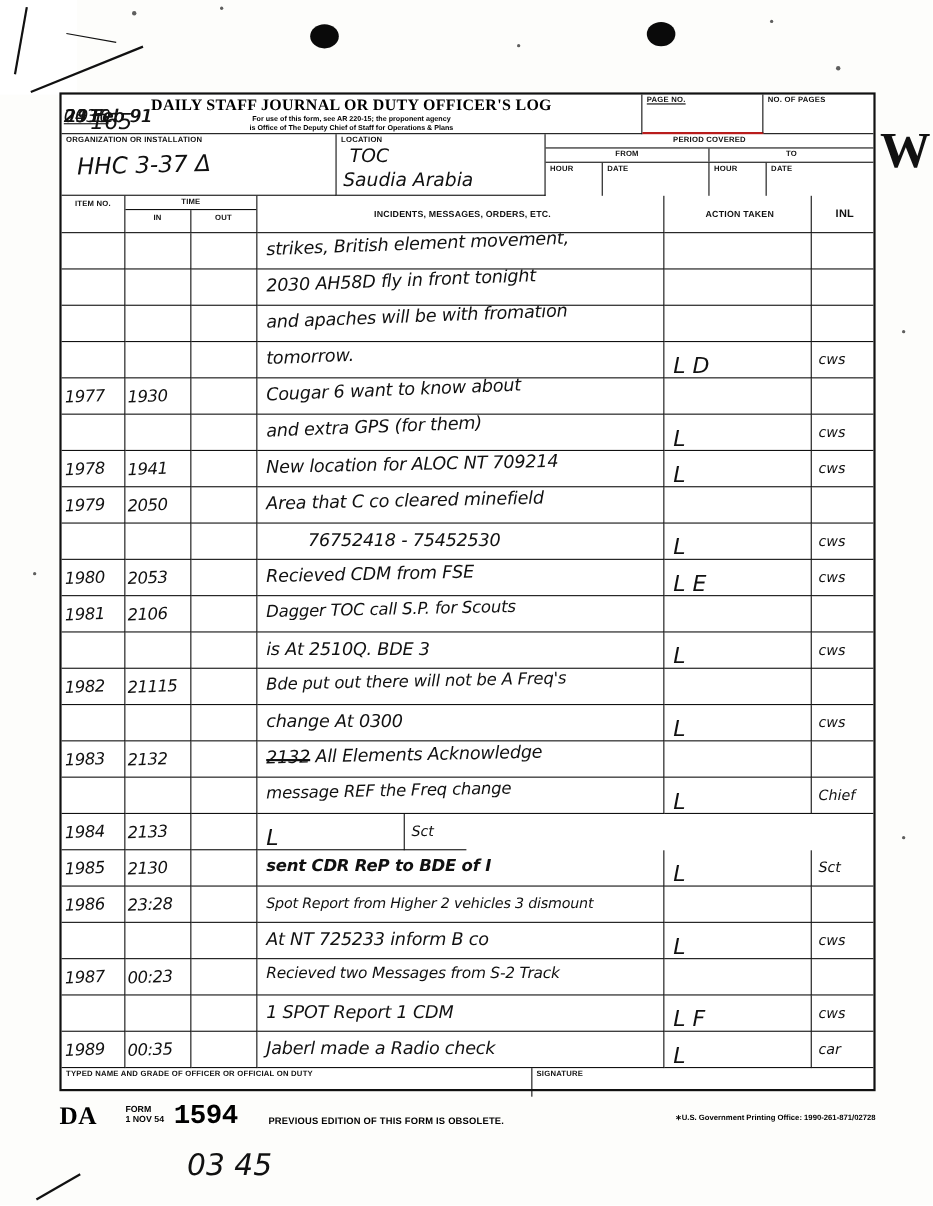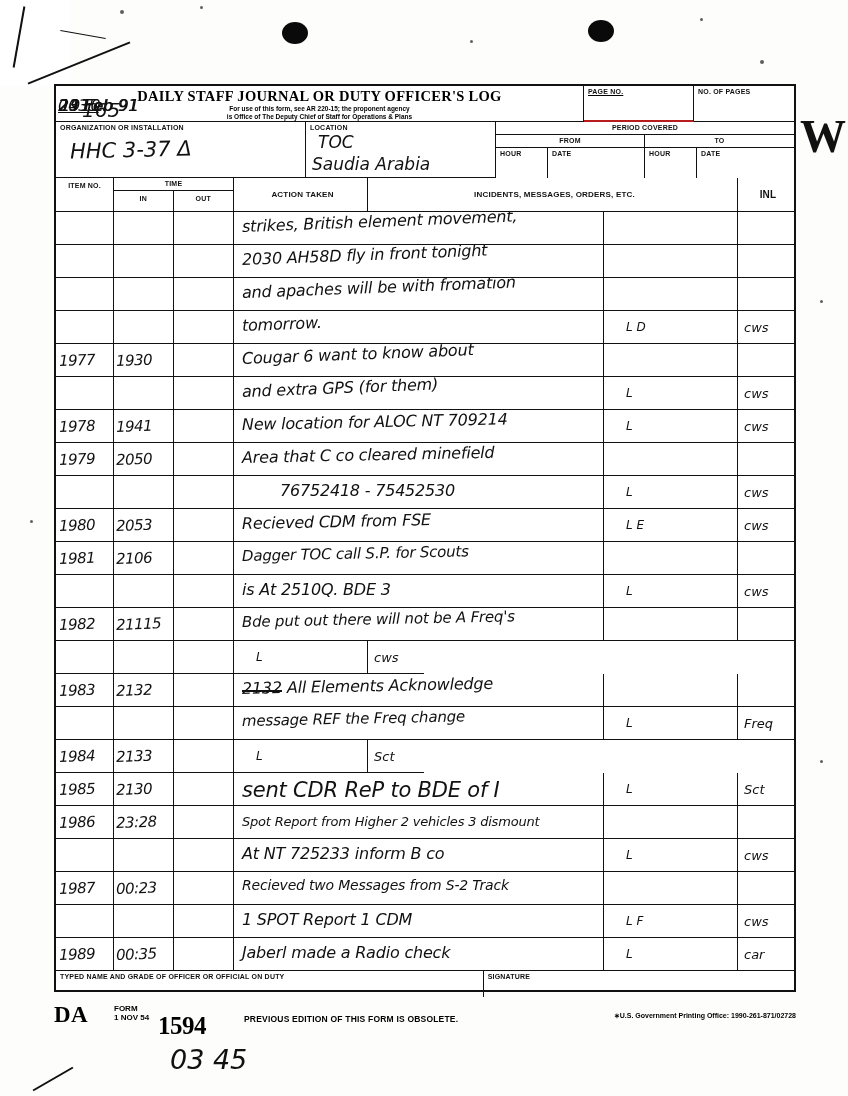--- a/index.html
+++ b/index.html
@@ -159,21 +159,21 @@
     font-family: "DejaVu Sans", sans-serif;
     font-style: italic;
     color: #111;
     position: absolute;
     white-space: nowrap;
     transform-origin: left center;
   }
   .hw-item { left: 3px; top: 8px; font-size: 15px; letter-spacing: -.5px; }
   .hw-time { left: 2px; top: 8px; font-size: 15px; letter-spacing: -.5px; }
   .hw-inc  { left: 8px; top: 5px; font-size: 16px; letter-spacing: -.2px; }
-  .hw-act  { left: 22px; top: 9px; font-size: 12px; }
+  .hw-act  { left: 8px; top: 9px; font-size: 20px; }
   .hw-inl  { left: 6px; top: 9px; font-size: 13px; }
   .slant { transform: rotate(-2.2deg); }
   .slant1 { transform: rotate(-1.2deg); }
   .strike {
     position: absolute;
     height: 2px;
     background: #111;
   }
 
   
@@ -201,24 +201,24 @@
   }
   .daform {
     position: absolute;
     left: 60px; top: 4px;
     font-size: 8px;
     font-weight: bold;
     line-height: 1.15;
   }
   .danum {
     position: absolute;
-    left: 104px; top: 12px;
+    left: 104px; top: 0px;
     font-size: 25px;
     font-weight: bold;
-    font-family: Liberation Serif, serif;
+    font-family: Liberation Mono, monospace;
     letter-spacing: -.5px;
   }
   .prev {
     position: absolute;
     left: 190px; top: 14px;
     font-size: 8.5px;
     font-weight: bold;
     letter-spacing: .2px;
   }
   .gpo {
@@ -341,26 +341,26 @@
       <div class="cell bb c-item">
         <div class="lbl lbl-c" style="padding-top:4px;">ITEM NO.</div>
       </div>
       <div class="cell bb c-time">
         <div class="c-time-head lbl lbl-c">TIME</div>
         <div class="c-time-sub">
           <div class="c-in lbl lbl-c" style="padding-top:4px;">IN</div>
           <div class="c-out lbl lbl-c" style="padding-top:4px;">OUT</div>
         </div>
       </div>
+      <div class="cell bb c-inc">
+        <span class="lbl" style="font-size:8px;">INCIDENTS, MESSAGES, ORDERS, ETC.</span>
+      </div>
       <div class="cell bb c-act">
         <span class="lbl" style="font-size:8px;">ACTION TAKEN</span>
       </div>
-      <div class="cell bb c-inc">
-        <span class="lbl" style="font-size:8px;">INCIDENTS, MESSAGES, ORDERS, ETC.</span>
-      </div>
       <div class="cell bb c-inl">
         <span class="lbl" style="font-size:10px;">INL</span>
       </div>
     </div>
 
     <div class="entries">
 
       <div class="erow">
         <div class="ecell e-item">
             <span class="hw hw-item slant"></span>
@@ -636,20 +636,23 @@
 
       <div class="erow">
         <div class="ecell e-item">
             <span class="hw hw-item slant"></span>
           </div>
         <div class="ecell e-in">
             <span class="hw hw-time slant"></span>
           </div>
         <div class="ecell e-out">
             <span class="hw hw-time"></span>
+          </div>
+        <div class="ecell e-inc">
+            <span class="hw hw-inc">change At 0300</span>
           </div>
         <div class="ecell e-act">
             <span class="hw hw-act">L</span>
           </div>
         <div class="ecell e-inl">
             <span class="hw hw-inl">cws</span>
           </div>
       </div>
 
       <div class="erow">
@@ -684,21 +687,21 @@
         <div class="ecell e-out">
             <span class="hw hw-time"></span>
           </div>
         <div class="ecell e-inc">
           <span class="hw hw-inc slant1" style="font-size:15px;">message REF the Freq change</span>
         </div>
         <div class="ecell e-act">
             <span class="hw hw-act">L</span>
           </div>
         <div class="ecell e-inl">
-            <span class="hw hw-inl">Freq</span>
+            <span class="hw hw-inl">Chief</span>
           </div>
       </div>
 
       <div class="erow">
         <div class="ecell e-item">
             <span class="hw hw-item slant">1984</span>
           </div>
         <div class="ecell e-in">
             <span class="hw hw-time slant">2133</span>
           </div>
@@ -717,21 +720,21 @@
         <div class="ecell e-item">
             <span class="hw hw-item slant">1985</span>
           </div>
         <div class="ecell e-in">
             <span class="hw hw-time slant">2130</span>
           </div>
         <div class="ecell e-out">
             <span class="hw hw-time"></span>
           </div>
         <div class="ecell e-inc">
-            <span class="hw hw-inc" style="font-size:21px;">sent CDR ReP  to BDE of I</span>
+            <span class="hw hw-inc" style="font-size:15px;font-weight:bold;">sent CDR ReP  to BDE of I</span>
           </div>
         <div class="ecell e-act">
             <span class="hw hw-act">L</span>
           </div>
         <div class="ecell e-inl">
             <span class="hw hw-inl">Sct</span>
           </div>
       </div>
 
       <div class="erow">

